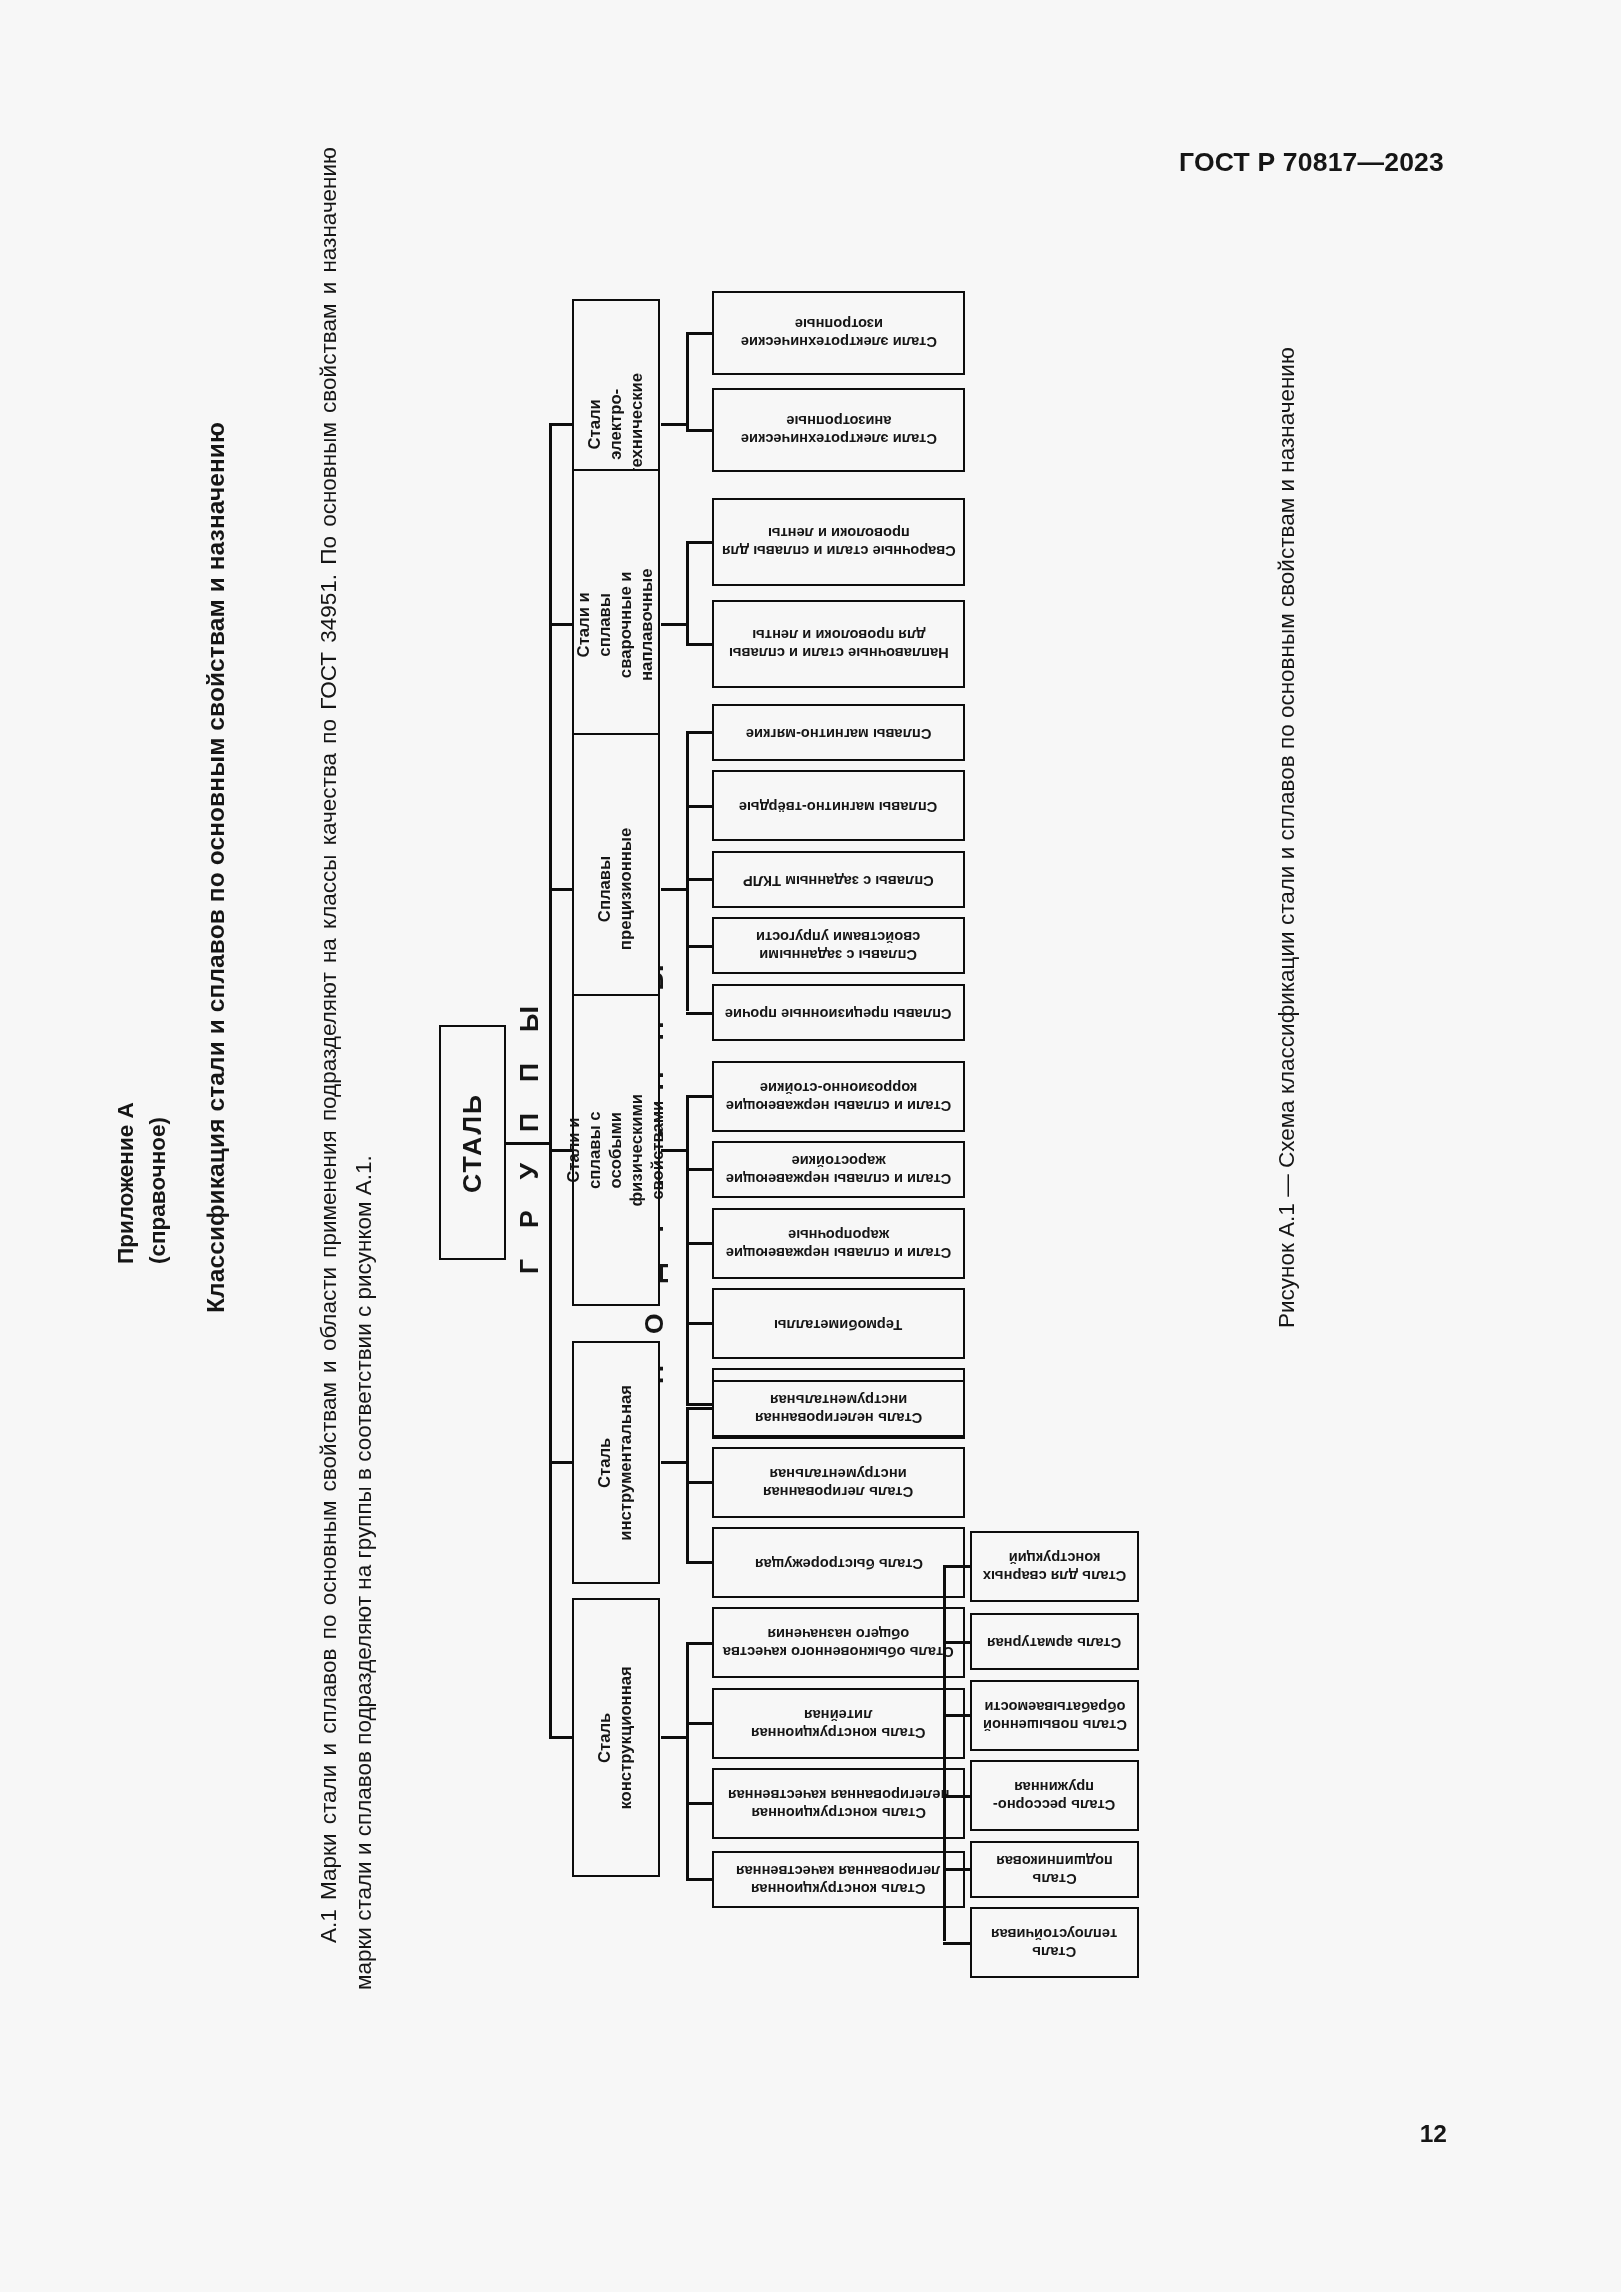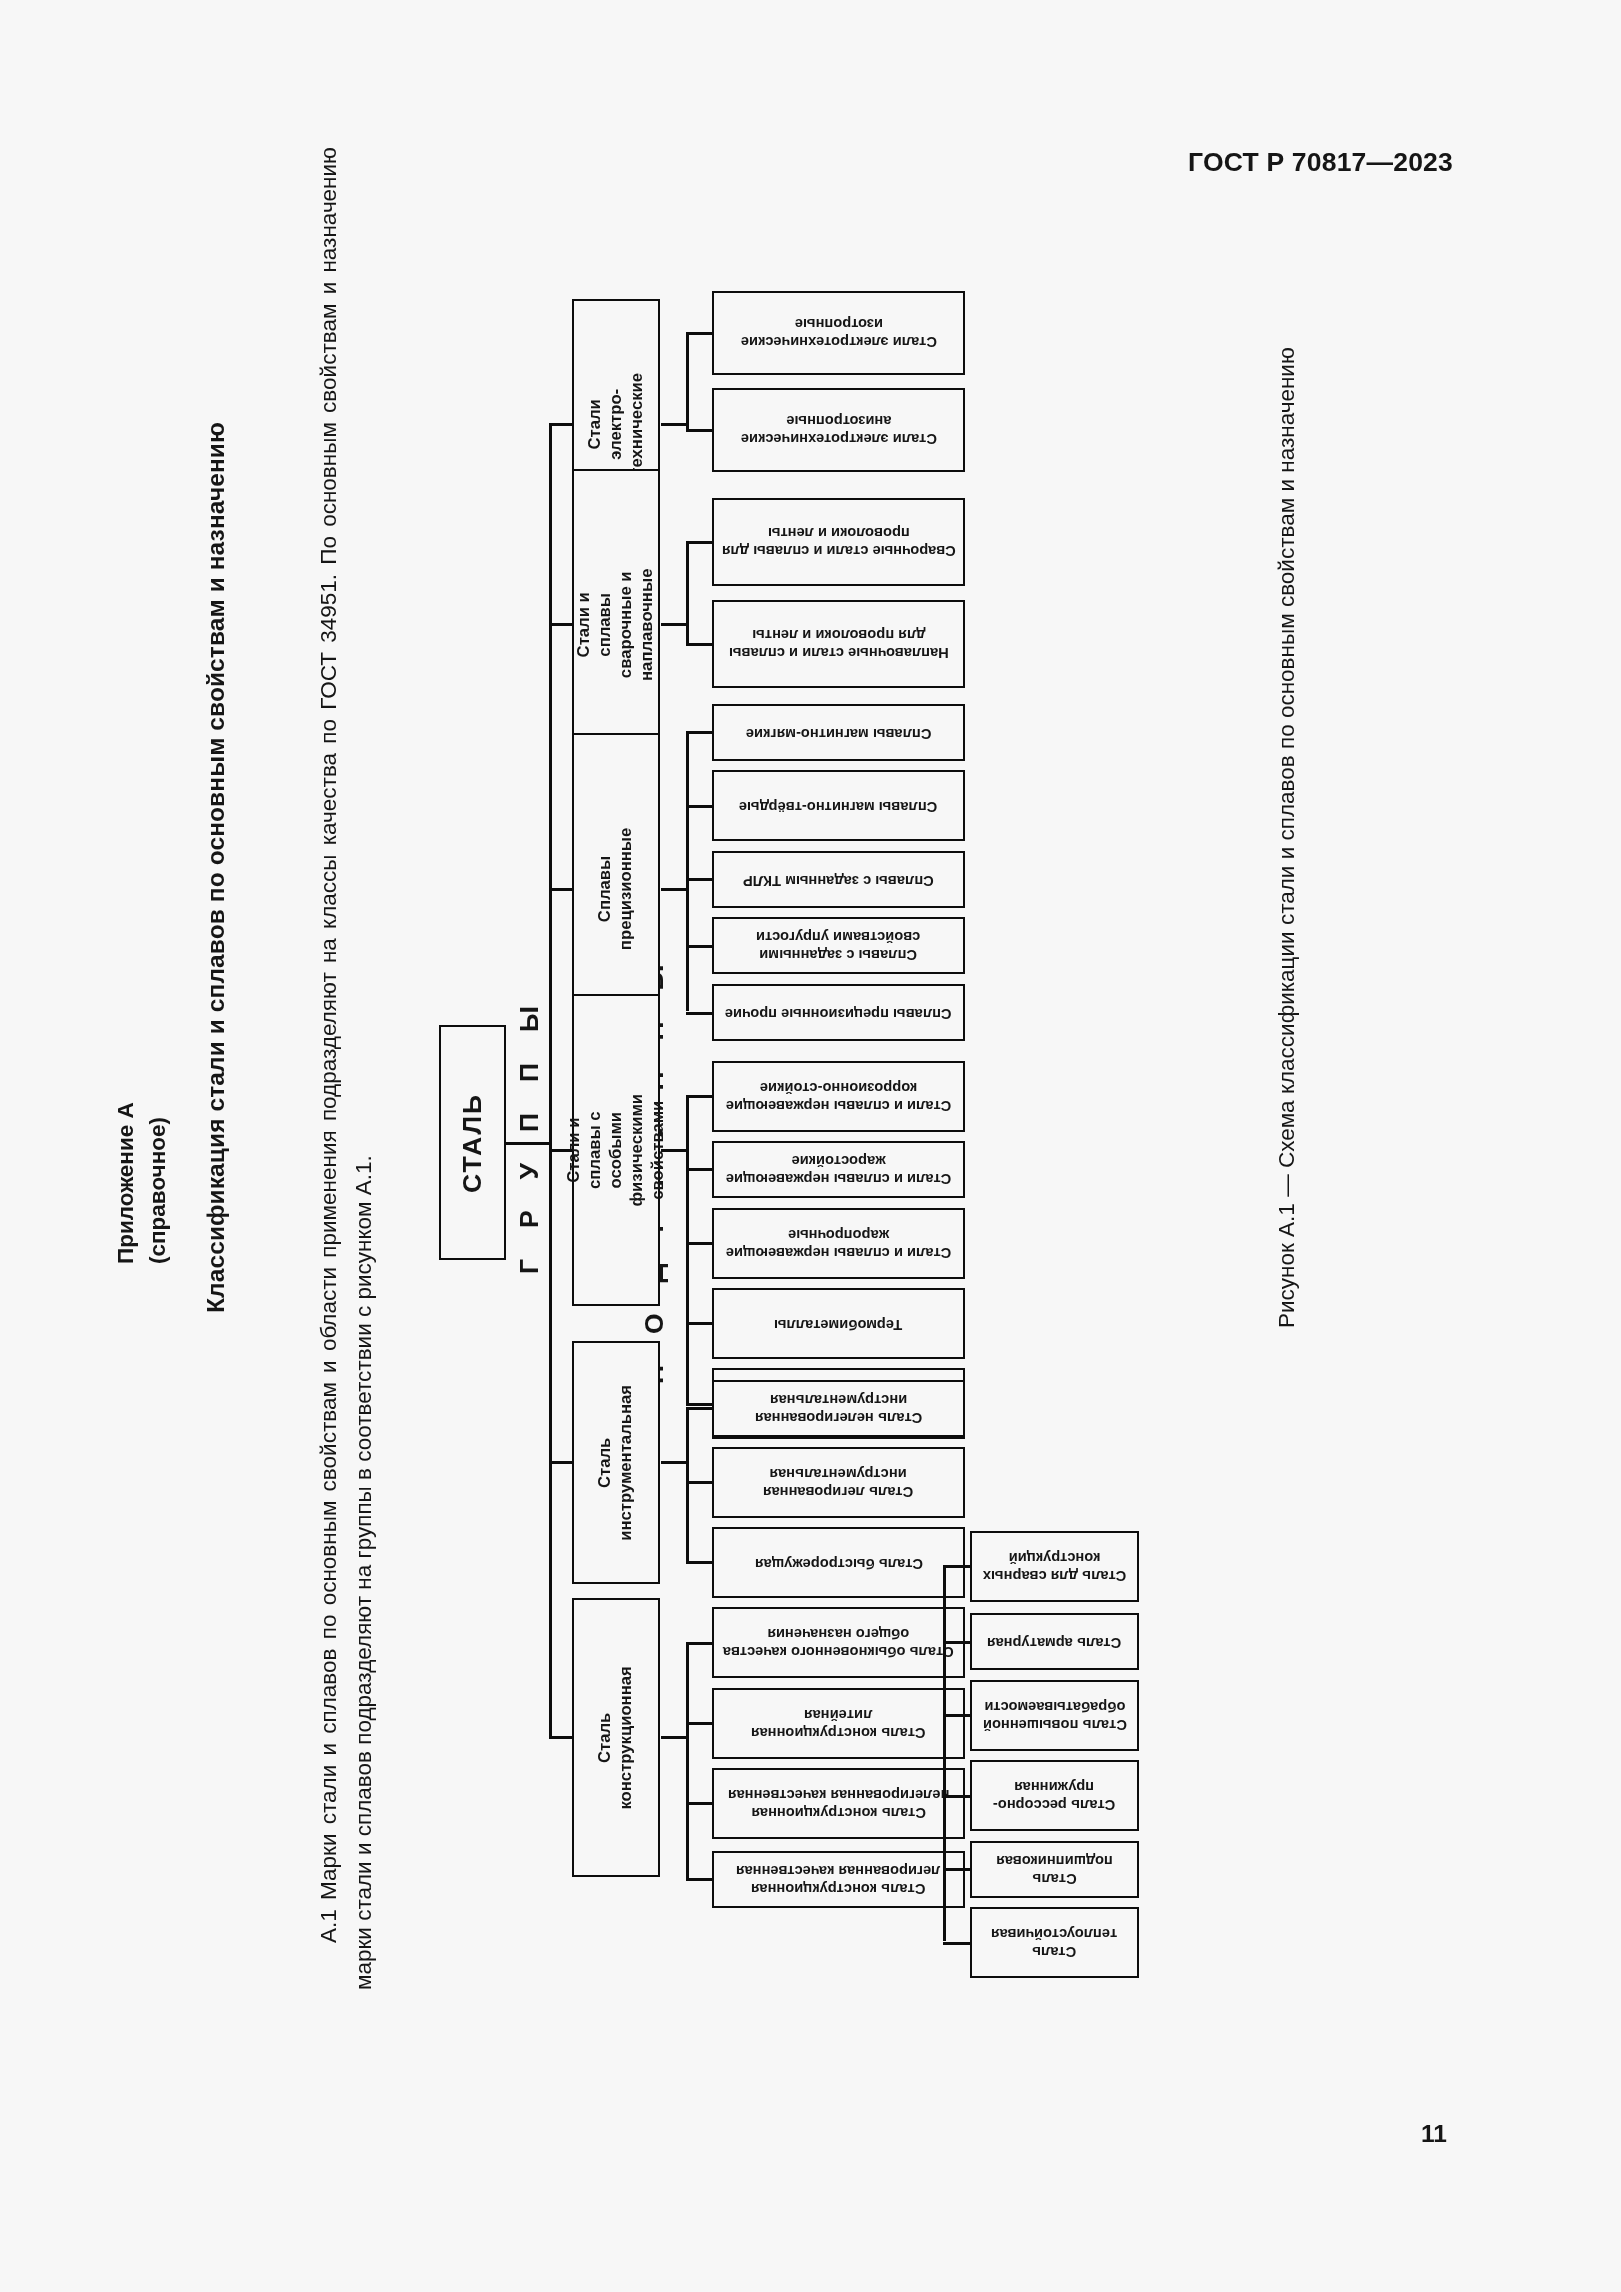--- a/index.html
+++ b/index.html
@@ -11,21 +11,21 @@
     color:#161616;
     position:relative;
     overflow:hidden;
     -webkit-font-smoothing:antialiased;
   }
   .page{position:absolute;inset:0;}
 
   
   .std-header{
     position:absolute;
-    right:168px;top:147px;
+    right:177px;top:147px;
     font-size:26.5px;font-weight:bold;letter-spacing:0.2px;
     white-space:nowrap;
   }
 
   
   .page-number{
     position:absolute;
     right:174px;bottom:145px;
     font-size:24.5px;font-weight:bold;
   }
@@ -129,21 +129,21 @@
 
   <div class="rot main-title">Классификация стали и сплавов по основным свойствам и назначению</div>
 
   <div class="para">
     <span class="indent">А.1</span>
     <span>Марки стали и сплавов по основным свойствам и области применения подразделяют на классы качества по ГОСТ 34951. По основным свойствам и назначению марки стали и сплавов подразделяют на группы в соответствии с рисунком А.1.</span>
   </div>
 
   <div class="rot fig-caption">Рисунок А.1 — Схема классификации стали и сплавов по основным свойствам и назначению</div>
 
-  <div class="page-number">11</div>
+  <div class="page-number">12</div>
 
   <div id="diagram">
       <div class="axis-label" style="left: 514px; top: 1274px;">Г Р У П П Ы</div>
       <div class="axis-label" style="left: 639px; top: 1384px;">П О Д Г Р У П П Ы</div>
       <div class="node root" style="left: 439px; top: 1025px; width: 67px; height: 235px;">
         <span>СТАЛЬ</span>
       </div>
       <div class="line h" style="left: 506px; top: 1142px; width: 43px;"></div>
       <div class="node group" style="left: 572px; top: 299px; width: 88px; height: 250px;">
         <span>Стали

